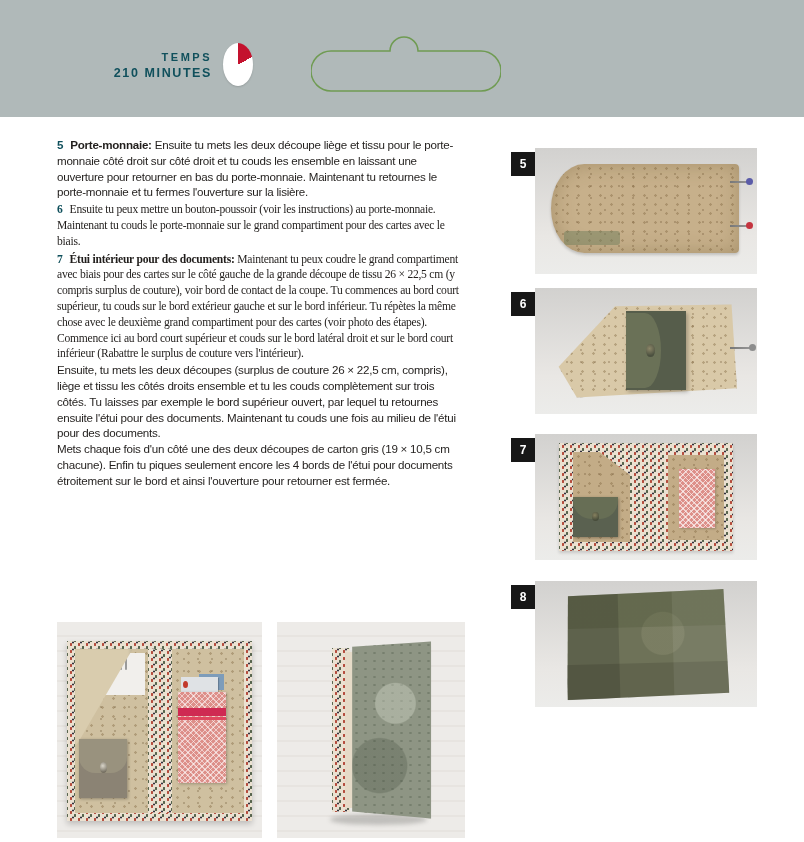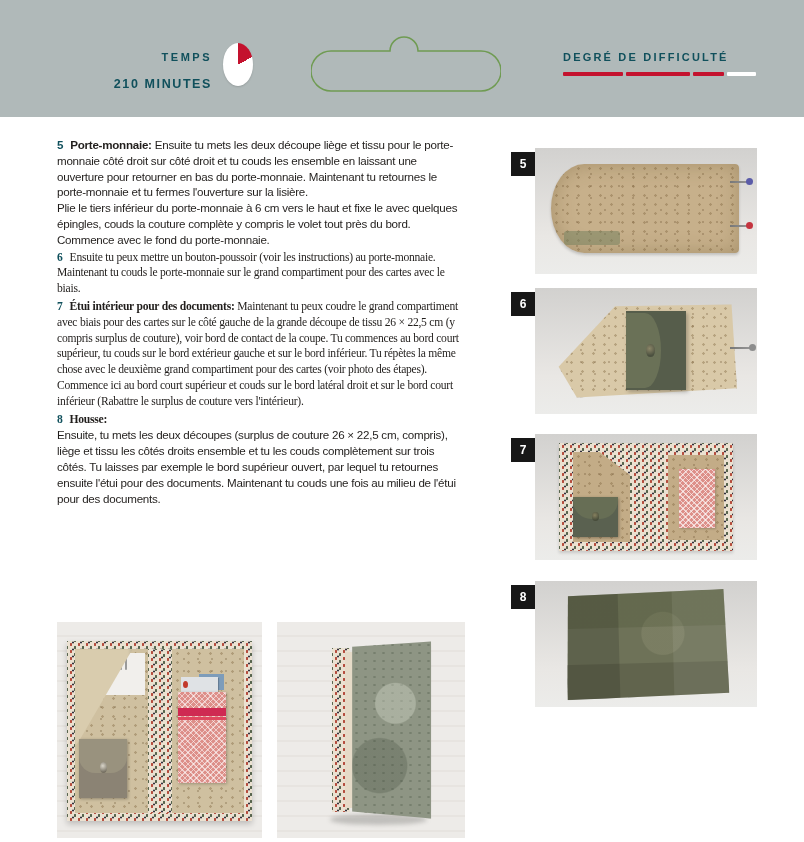--- a/index.html
+++ b/index.html
@@ -3,21 +3,21 @@
 <meta charset="utf-8">
 <style>
   html,body{margin:0;padding:0;}
   body{width:804px;height:842px;position:relative;background:#ffffff;
        font-family:"Liberation Sans",sans-serif;overflow:hidden;}
 
   
   .band{position:absolute;left:0;top:0;width:804px;height:117px;background:#b0b9b9;}
   .time-text{position:absolute;left:0;top:51px;width:212px;text-align:right;color:#10505c;}
   .time-label{font-size:11px;font-weight:bold;letter-spacing:2.5px;}
-  .time-value{font-size:12.5px;font-weight:bold;letter-spacing:1.6px;margin-top:14px;}
+  .time-value{font-size:12.5px;font-weight:bold;letter-spacing:1.6px;margin-top:3px;}
   .clock{position:absolute;left:223px;top:43px;width:30px;height:43px;border-radius:50%;
          background:conic-gradient(from 0deg at 50% 50%, #c4122e 0 62deg, #ffffff 62deg 360deg);
          box-shadow:0 1px 2px rgba(0,0,0,.15);}
   .tag-wrap{position:absolute;left:311px;top:36px;width:190px;height:56px;}
   .diff{position:absolute;left:563px;top:51px;width:200px;color:#10505c;}
   .diff-label{font-size:11px;font-weight:bold;letter-spacing:2.2px;white-space:nowrap;}
   .diff-bar{margin-top:9px;display:flex;gap:3px;}
   .seg{height:4px;background:#ffffff;border-radius:1px;}
   .seg.filled{background:#c4122e;}
 
@@ -142,41 +142,31 @@
   <div class="time-text">
     <div class="time-label">TEMPS</div>
     <div class="time-value">210 MINUTES</div>
   </div>
   <div class="clock"></div>
   <div class="tag-wrap">
     <svg width="190" height="56" viewBox="0 0 190 56">
       <path d="M 20 15 H 79 A 14 14 0 0 1 107 15 H 170 A 20 20 0 0 1 170 55 H 20 A 20 20 0 0 1 20 15 Z" fill="none" stroke="#6f9b52" stroke-width="1.5"></path>
     </svg>
   </div>
-  <div class="diff">
-    <div class="diff-label">DEGRÉ DE DIFFICULTÉ</div>
-    <div class="diff-bar">
-        <div class="seg filled" style="width: 60px;"></div>
-        <div class="seg filled" style="width: 64px;"></div>
-        <div class="seg filled" style="width: 31px;"></div>
-        <div class="seg" style="width: 29px;"></div>
-      </div>
-  </div>
 </div>
 
 <div class="copy">
   <p><span class="num">5</span><span class="ttl">Porte-monnaie:</span> <span>Ensuite tu mets les deux découpe liège et tissu pour le porte-monnaie côté droit sur côté droit et tu couds les ensemble en laissant une ouverture pour retourner en bas du porte-monnaie. Maintenant tu retournes le porte-monnaie et tu fermes l'ouverture sur la lisière.</span></p>
-  <p>Plie le tiers inférieur du porte-monnaie à 6 cm vers le haut et fixe le avec quelques épingles, couds la couture complète y compris le volet tout près du bord. Commence avec le fond du porte-monnaie.</p>
 
   <p class="gap"><span class="num">6</span><span>Ensuite tu peux mettre un bouton-poussoir (voir les instructions) au porte-monnaie. Maintenant tu couds le porte-monnaie sur le grand compartiment pour des cartes avec le biais.</span></p>
 
   <p class="gap"><span class="num">7</span><span class="ttl">Étui intérieur pour des documents:</span> <span>Maintenant tu peux coudre le grand compartiment avec biais pour des cartes sur le côté gauche de la grande découpe de tissu 26 × 22,5 cm (y compris surplus de couture), voir bord de contact de la coupe. Tu commences au bord court supérieur, tu couds sur le bord extérieur gauche et sur le bord inférieur. Tu répètes la même chose avec le deuxième grand compartiment pour des cartes (voir photo des étapes). Commence ici au bord court supérieur et couds sur le bord latéral droit et sur le bord court inférieur (Rabattre le surplus de couture vers l'intérieur).</span></p>
 
-  <p class="gap"><span class="num">8</span><span class="ttl">Housse:</span></p>
   <p>Ensuite, tu mets les deux découpes (surplus de couture 26 × 22,5 cm, compris), liège et tissu les côtés droits ensemble et tu les couds complètement sur trois côtés. Tu laisses par exemple le bord supérieur ouvert, par lequel tu retournes ensuite l'étui pour des documents. Maintenant tu couds une fois au milieu de l'étui pour des documents.</p>
+  <p>Mets chaque fois d'un côté une des deux découpes de carton gris (19 × 10,5 cm chacune). Enfin tu piques seulement encore les 4 bords de l'étui pour documents étroitement sur le bord et ainsi l'ouverture pour retourner est fermée.</p>
 
 </div>
 
 <div class="photo" style="top:148px;">
   <div class="badge">5</div>
   <div class="ph-clip">
     <div class="cork5 speckle">
       <div class="patch5"></div>
     </div>
     <div class="pin pin5a"></div>

